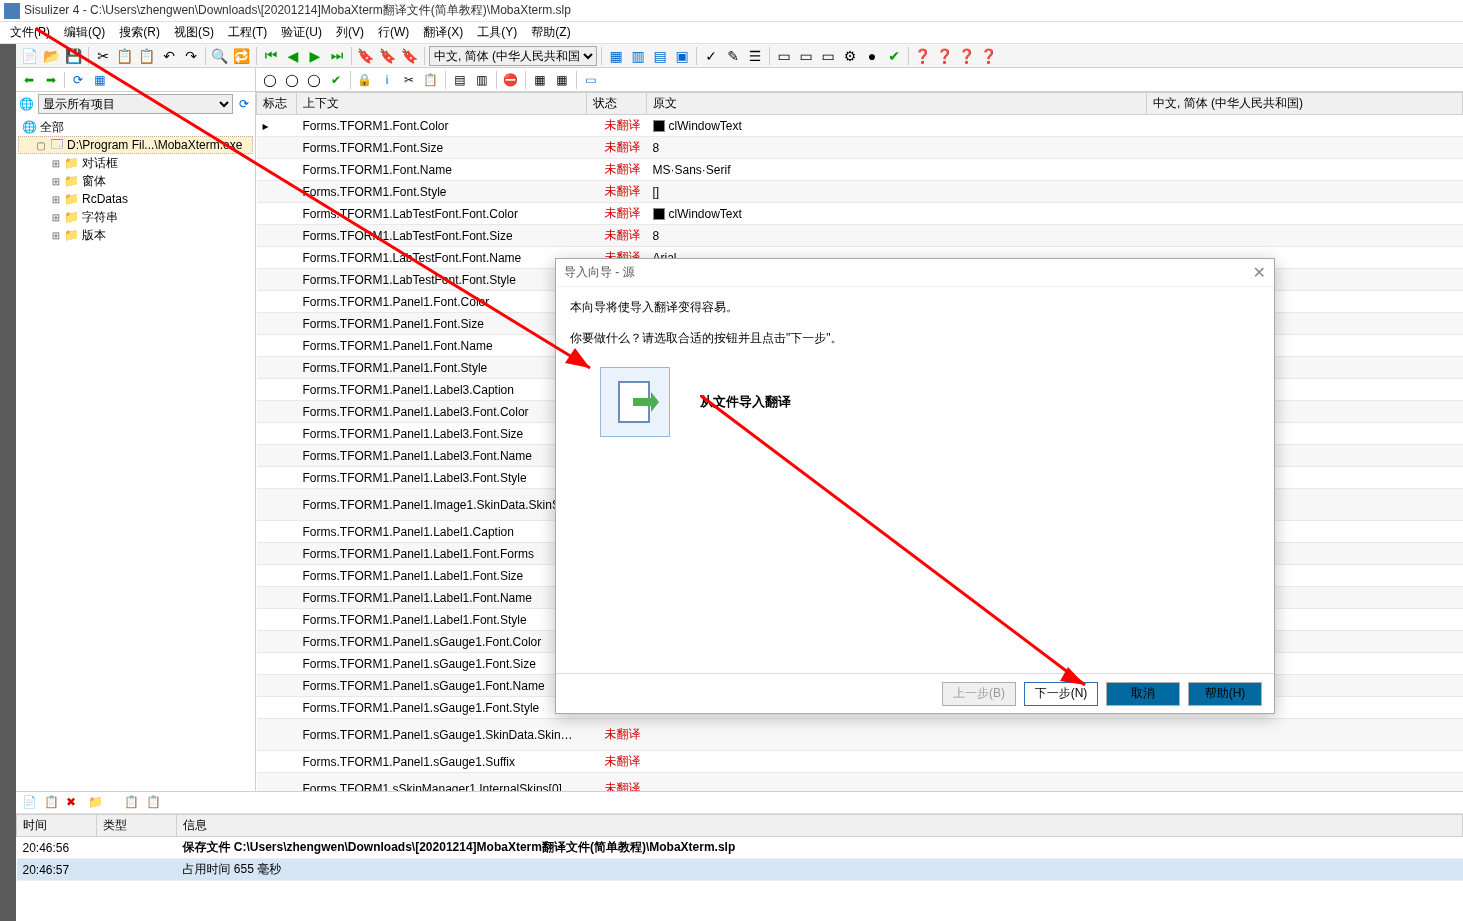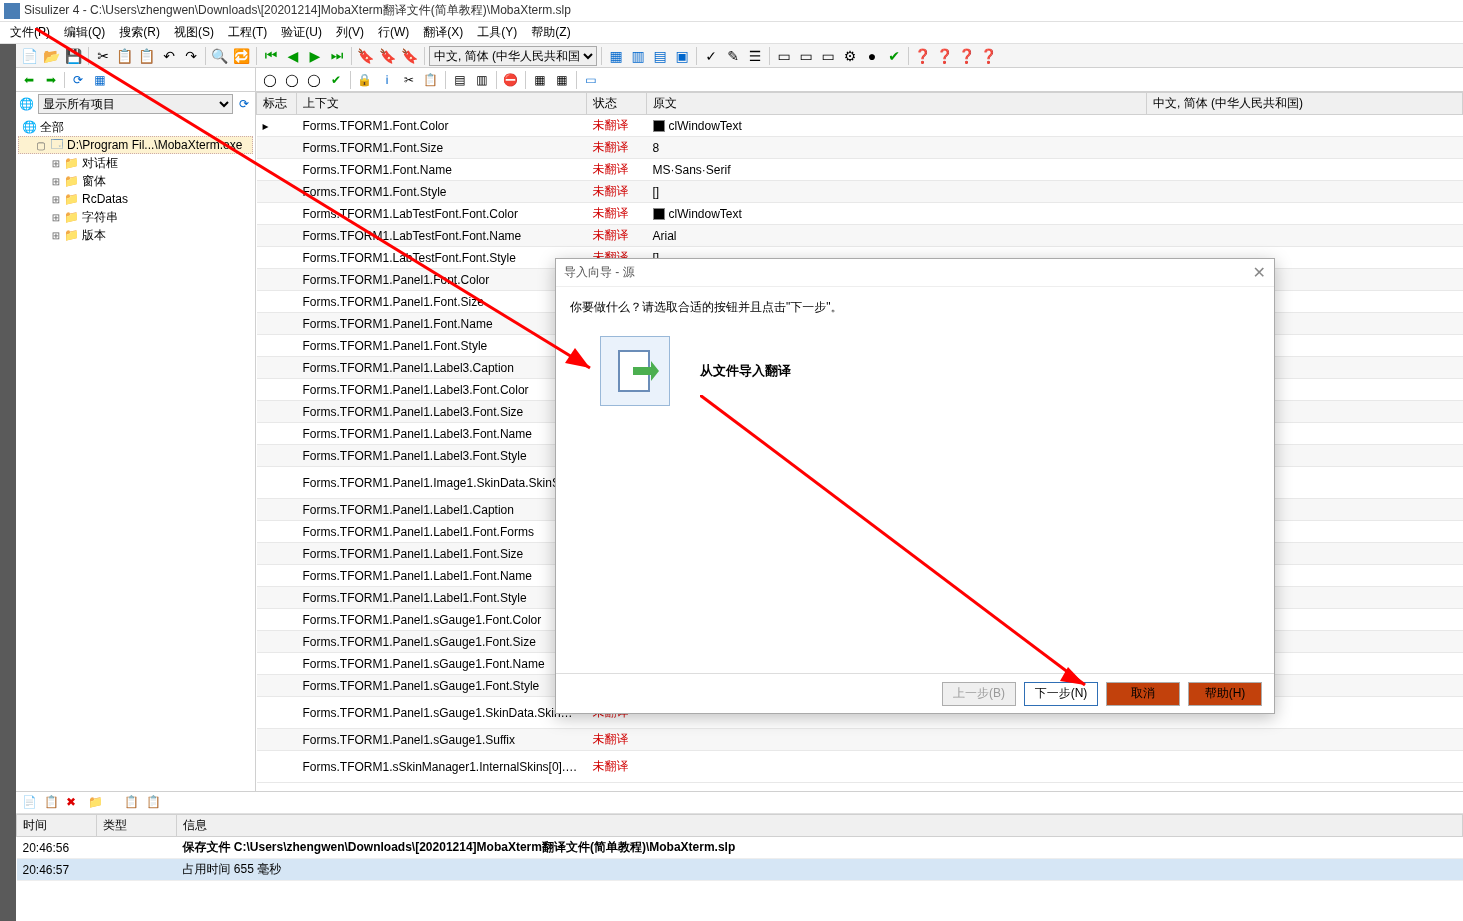--- a/index.html
+++ b/index.html
@@ -31,21 +31,21 @@
 .ic-exe { color:#4a7eb5; }
 .rightpanel { flex:1; display:flex; flex-direction:column; min-width:0; }
 .rp-tools { height:24px; border-bottom:1px solid #d0d0d0; display:flex; align-items:center; padding:0 4px; gap:2px; }
 .rp-tools .tb { width:20px; height:20px; display:flex; align-items:center; justify-content:center; }
 .rp-tools .sep { width:1px; height:18px; background:#ccc; margin:0 2px; }
 .grid { flex:1; overflow:auto; position:relative; }
 .grid table { width:100%; border-collapse:collapse; table-layout:fixed; }
 .grid th { background:#f0f0f0; border:1px solid #d0d0d0; text-align:left; padding:2px 6px; height:22px; font-weight:normal; position:sticky; top:0; }
 .grid td { border-bottom:1px solid #e8e8e8; padding:2px 6px; height:18px; white-space:nowrap; overflow:hidden; text-overflow:ellipsis; }
 .grid tr:nth-child(even) td { background:#f7f7f7; }
-.status-red { color:#d00000; }
+.status-red { color:#d00000;text-align:right; }
 .swatch { display:inline-block; width:12px; height:12px; border:1px solid #888; vertical-align:middle; margin-right:4px; background:#000; }
 .col-flag { width:40px; }
 .col-ctx { width:290px; }
 .col-stat { width:60px;margin-left:24px; }
 .col-orig { width:500px; }
 .bottompanel { height:130px; border-top:1px solid #d0d0d0; background:#fff; display:flex; flex-direction:column; }
 .bp-tools { height:22px; display:flex; align-items:center; padding:0 6px; gap:6px; border-bottom:1px solid #e0e0e0; }
 .bp-tools .tb { width:16px; height:16px; }
 .bp-grid { flex:1; overflow:auto; }
 .bp-grid table { width:100%; border-collapse:collapse; }
@@ -57,21 +57,21 @@
 .dialog { position:absolute; left:555px; top:258px; width:720px; height:456px; background:#fff; border:1px solid #aaa; box-shadow:0 4px 16px rgba(0,0,0,.25); display:flex; flex-direction:column; }
 .dlg-title { height:28px; display:flex; align-items:center; padding:0 8px; color:#555; border-bottom:1px solid #eee; }
 .dlg-title .close { margin-left:auto; font-size:16px; color:#888; cursor:pointer; }
 .dlg-body { flex:1; padding:10px 14px; }
 .dlg-body p { margin:2px 0 14px; }
 .opt { display:flex; align-items:center; gap:30px; margin:20px 0 30px 30px; }
 .opt .bigicon { width:70px; height:70px; border:1px solid transparent; display:flex; align-items:center; justify-content:center; }
 .opt.sel .bigicon { border:1px solid #99b8d8; background:#eaf2fb; }
 .opt .lbl { font-size:13px; font-weight:bold; }
 .dlg-foot { height:40px; border-top:1px solid #ddd; display:flex; align-items:center; justify-content:flex-end; gap:8px; padding:0 12px; }
-.dlg-foot button { width:74px; height:24px; border:1px solid #adadad; background:#c2410c; }
+.dlg-foot button { width:74px; height:24px; border:1px solid #adadad; background:#0369a1; }
 .dlg-foot button:disabled { color:#9a9a9a; background:#efefef; }
 .dlg-foot button.primary { border:1px solid #2f6fb5; background:#fff; }
 
 
 .arrow { position:absolute; pointer-events:none; }
 .arrow svg line { stroke:#ff0000; stroke-width:3; }
 .arrow svg polygon { fill:#ff0000; }
 </style>
 </head>
 <body>
@@ -261,20 +261,27 @@
                 <td>Forms.TFORM1.Font.Style</td>
                 <td class="status-red">未翻译</td>
                 <td>[]</td>
                 <td></td>
               </tr>
               <tr>
                 <td style="height:18px"></td>
                 <td>Forms.TFORM1.LabTestFont.Font.Color</td>
                 <td class="status-red">未翻译</td>
                 <td><span class="swatch"></span>clWindowText</td>
+                <td></td>
+              </tr>
+              <tr>
+                <td style="height:18px"></td>
+                <td>Forms.TFORM1.LabTestFont.Font.Size</td>
+                <td class="status-red">未翻译</td>
+                <td>8</td>
                 <td></td>
               </tr>
               <tr>
                 <td style="height:18px"></td>
                 <td>Forms.TFORM1.LabTestFont.Font.Name</td>
                 <td class="status-red">未翻译</td>
                 <td>Arial</td>
                 <td></td>
               </tr>
               <tr>
@@ -479,20 +486,21 @@
     </div>
   </div>
 </div>
 
 <div class="dialog">
   <div class="dlg-title">
     <span>导入向导 - 源</span>
     <span class="close">✕</span>
   </div>
   <div class="dlg-body">
+    <p>本向导将使导入翻译变得容易。</p>
     <p>你要做什么？请选取合适的按钮并且点击"下一步"。</p>
     <div class="opt sel">
       <div class="bigicon">
         <svg width="48" height="48">
             <rect x="8" y="4" width="30" height="40" fill="#fff" stroke="#6b8db8" stroke-width="2"></rect>
             <polygon points="22,20 40,20 40,14 48,24 40,34 40,28 22,28" fill="#4caf50"></polygon>
           </svg>
       </div>
       <div class="lbl">从文件导入翻译</div>
     </div>

